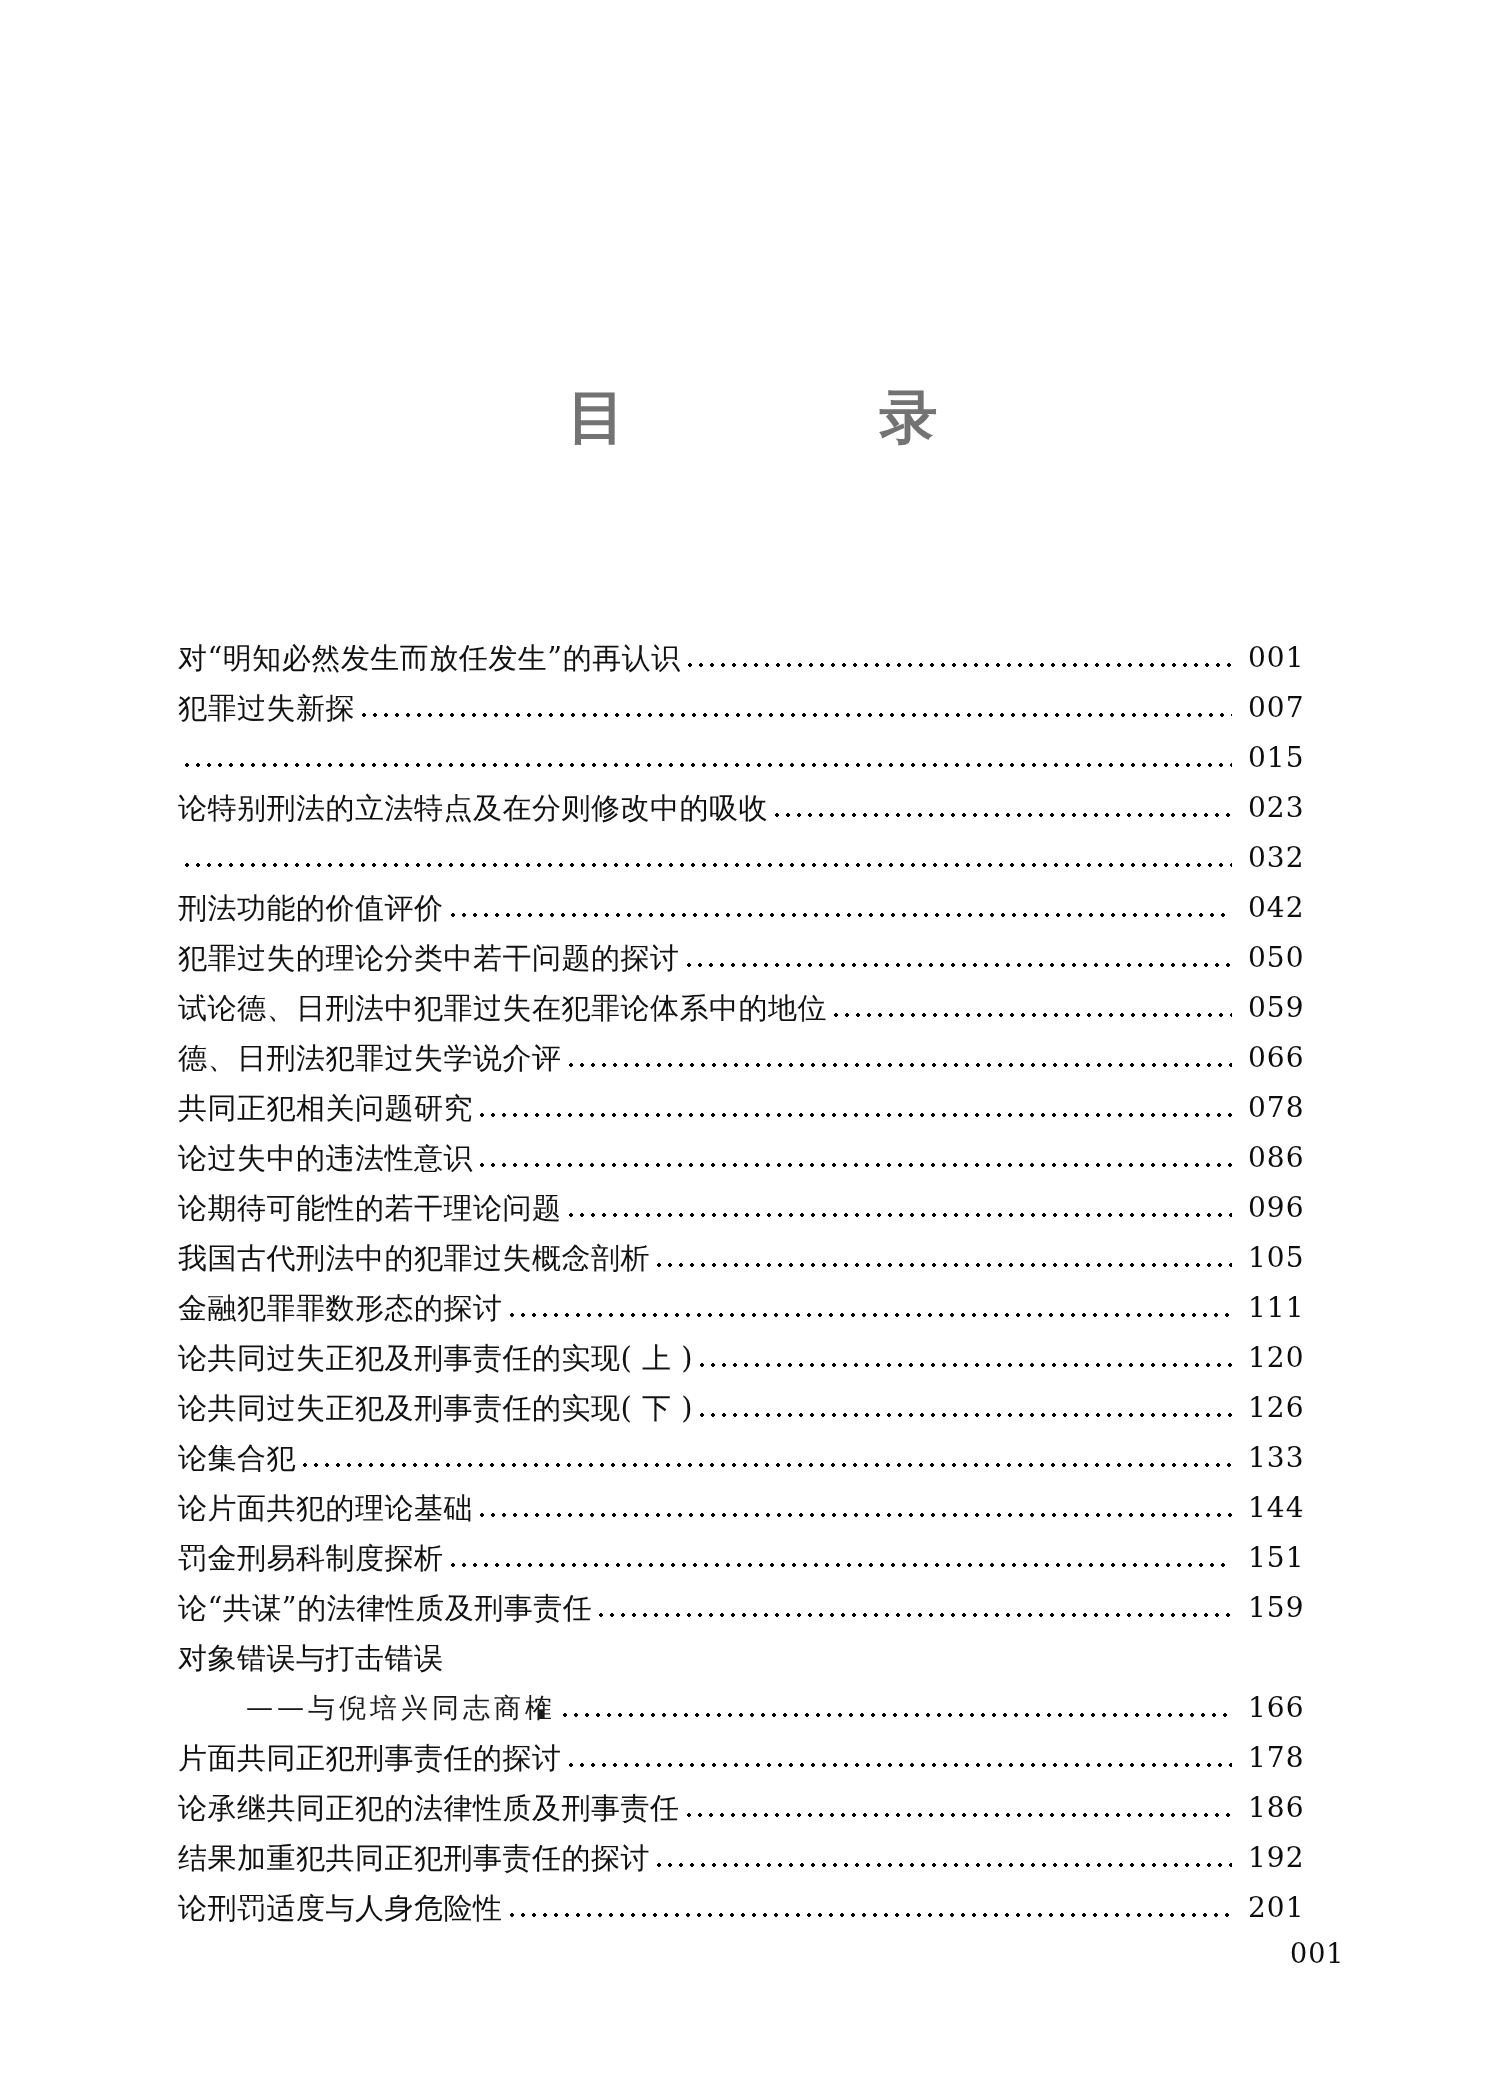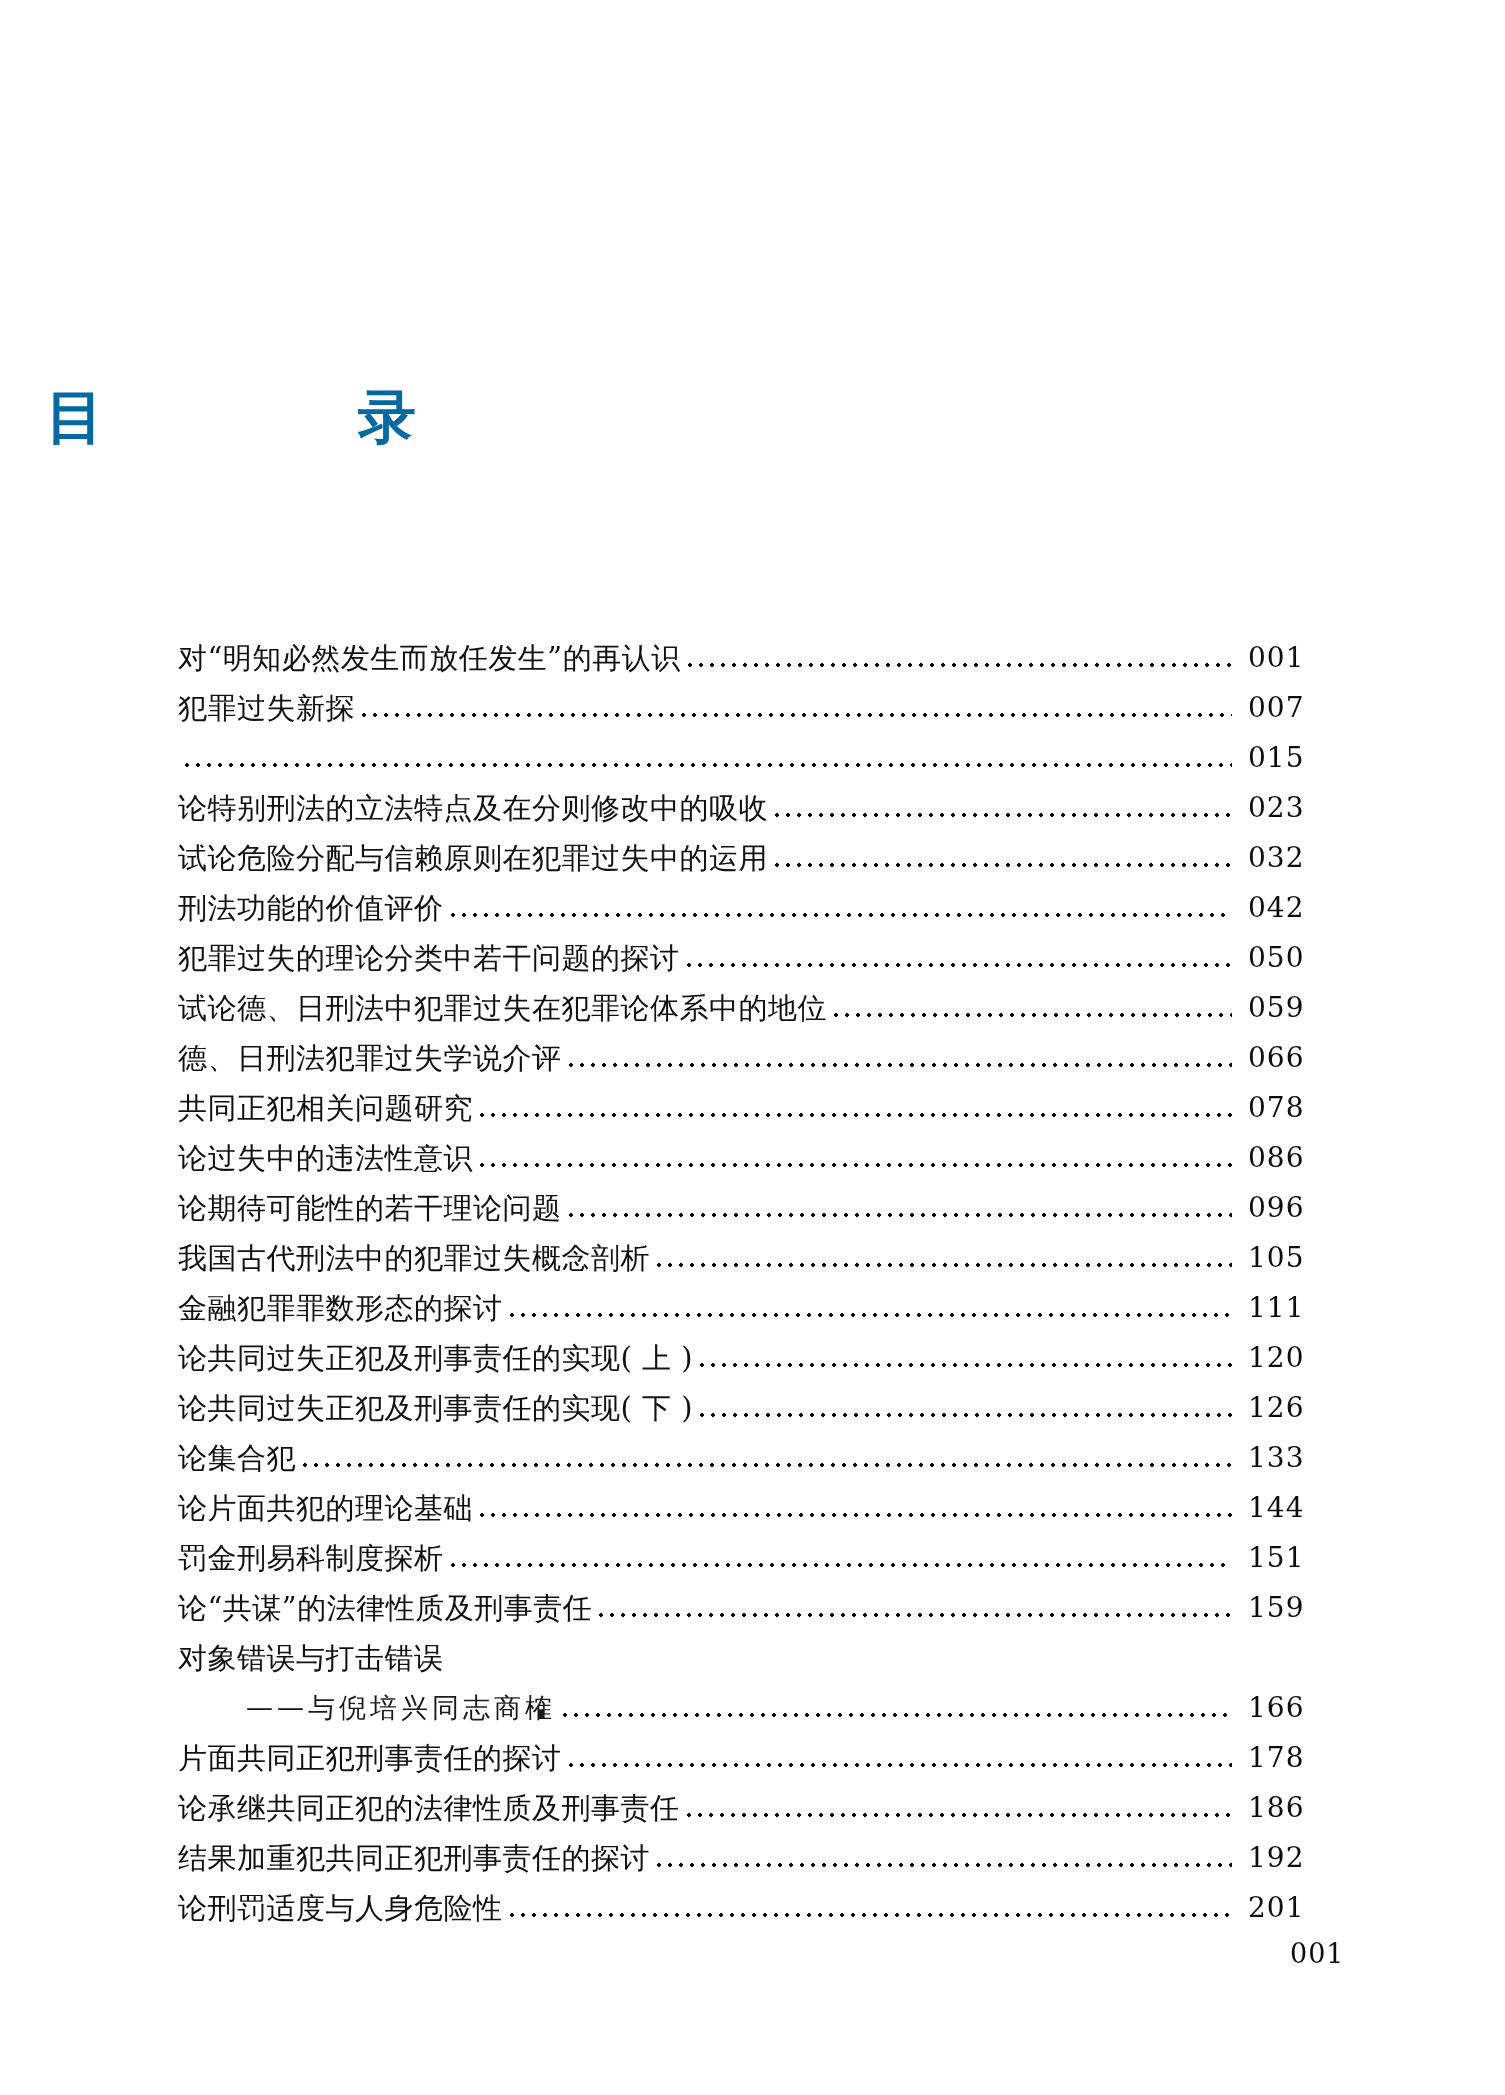--- a/index.html
+++ b/index.html
@@ -15,28 +15,28 @@
     color: #000000;
     overflow: hidden;
   }
 
   
   .toc-title {
     position: absolute;
     left: 0;
     right: 0;
     top: 382px;
-    text-align: left;
+    text-align: center;
     font-family: "DejaVu Serif", "Liberation Serif", serif;
     font-weight: bold;
     font-size: 58px;
     line-height: 70px;
     letter-spacing: 46px;
     text-indent: 46px;
-    color: #0369a1;
+    color: #737373;
   }
 
   
   .toc-list {
     position: absolute;
     left: 178px;
     top: 633px;
     width: 1142px;
   }
 
@@ -125,21 +125,20 @@
     <div class="toc-row">
       <span class="toc-leader"></span>
       <span class="toc-page">015</span>
     </div>
     <div class="toc-row">
       <span class="toc-label">论特别刑法的立法特点及在分则修改中的吸收</span>
       <span class="toc-leader"></span>
       <span class="toc-page">023</span>
     </div>
     <div class="toc-row">
-      <span class="toc-label">试论危险分配与信赖原则在犯罪过失中的运用</span>
       <span class="toc-leader"></span>
       <span class="toc-page">032</span>
     </div>
     <div class="toc-row">
       <span class="toc-label">刑法功能的价值评价</span>
       <span class="toc-leader"></span>
       <span class="toc-page">042</span>
     </div>
     <div class="toc-row">
       <span class="toc-label">犯罪过失的理论分类中若干问题的探讨</span>

